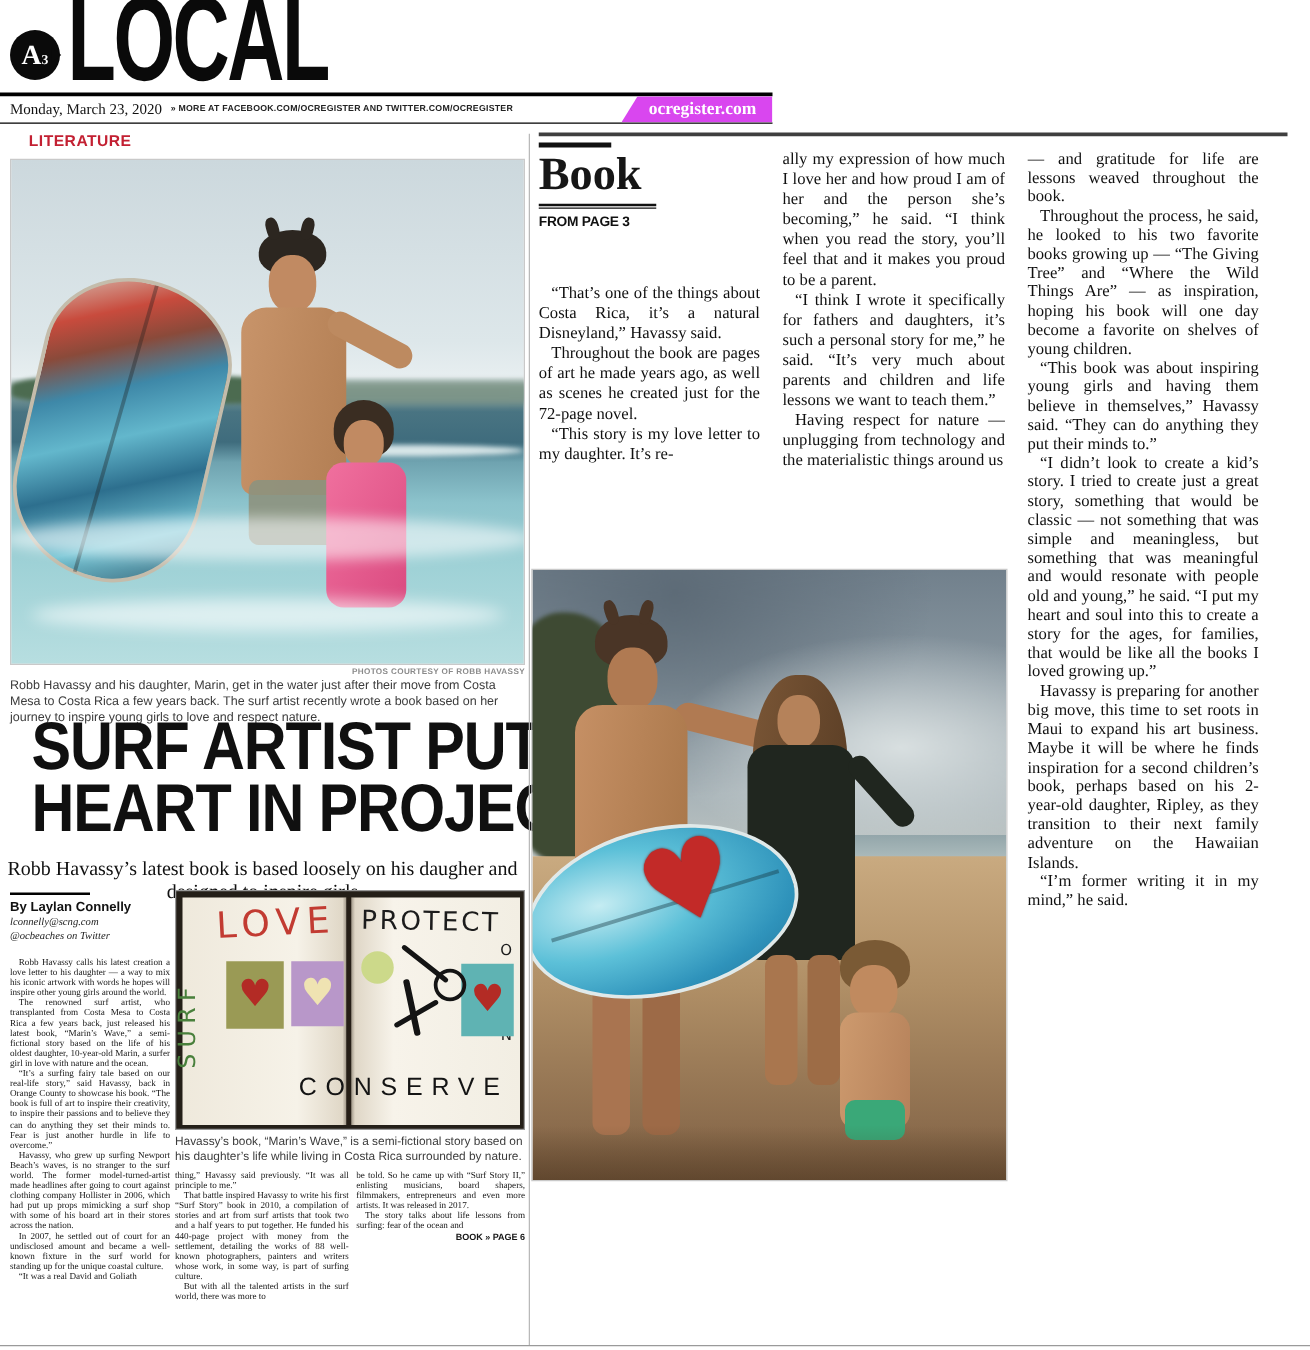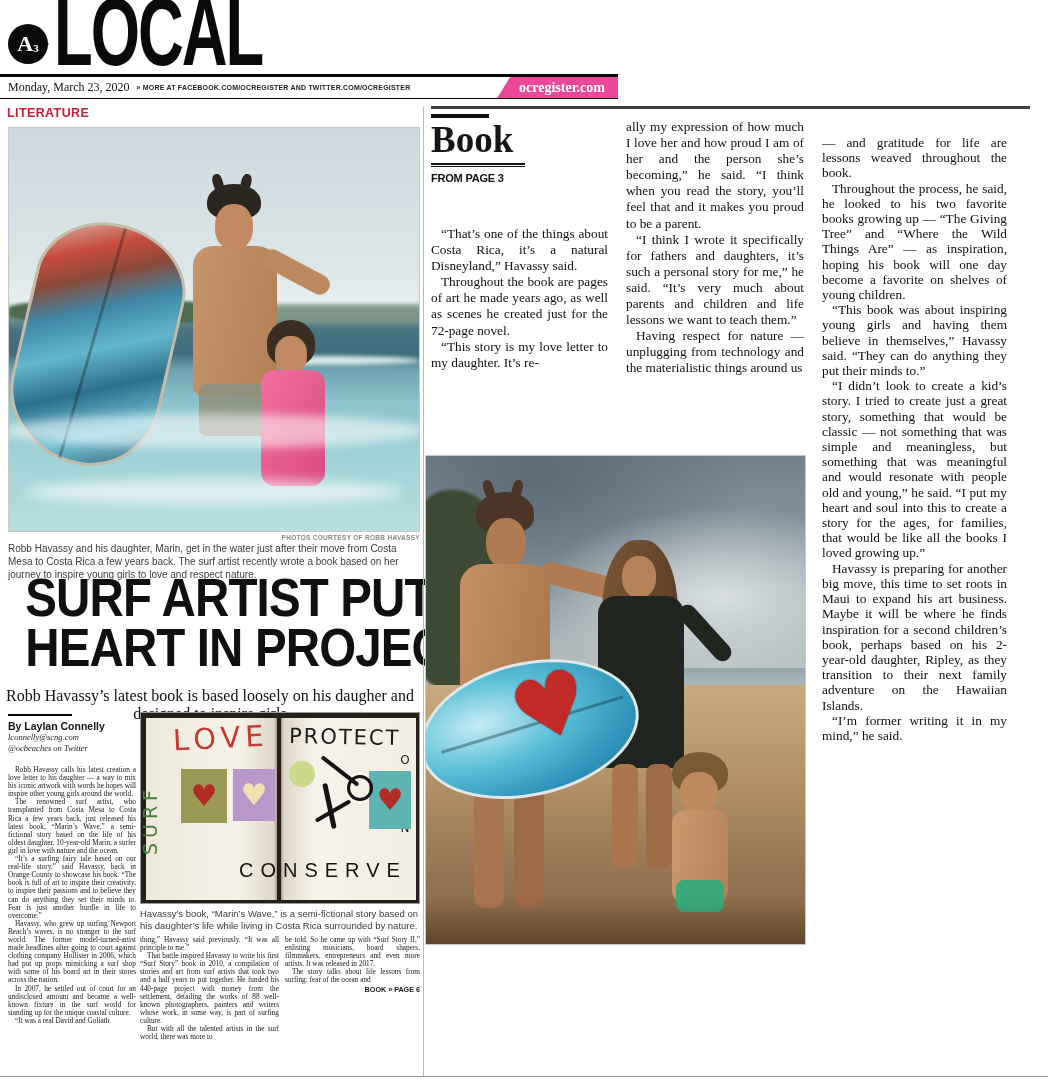--- a/index.html
+++ b/index.html
@@ -19,26 +19,26 @@
               font-weight:900; font-size:96px; line-height:80px; letter-spacing:-3px; color:#0a0a0a;
               transform:scaleX(0.66); transform-origin:left top; white-space:nowrap; }
 
   
   .datebar { position:absolute; left:0; top:74px; width:618px; height:25px;
              border-top:3px solid #000; border-bottom:1px solid #000;
              display:flex; align-items:center; background:#fff; }
   .datebar .date { font-weight:normal; font-size:12px; margin-left:8px; white-space:nowrap; }
   .datebar .more { font-family:"Liberation Sans",sans-serif; font-weight:bold; font-size:7px;
                    color:#222; margin-left:7px; letter-spacing:.2px; white-space:nowrap; }
-  .datebar .site { margin-left:auto; background:#ec4899; color:#fff; height:100%;
+  .datebar .site { margin-left:auto; background:#d946ef; color:#fff; height:100%;
                    display:flex; align-items:center; padding:0 13px 0 22px;
                    clip-path:polygon(13px 0,100% 0,100% 100%,0 100%);
                    font-weight:bold; font-size:14px; }
 
-  .kicker { position:absolute; left:7px; top:106px; color:#c32032;
+  .kicker { position:absolute; left:23px; top:106px; color:#c32032;
             font-family:"Liberation Sans",sans-serif; font-weight:800; font-size:12.5px; letter-spacing:.4px;text-align:right; }
 
   
   .ph { position:absolute; overflow:hidden; border:1px solid #c9c9c9; }
   .abs { position:absolute; }
 
   .photo1 { left:8px; top:127px; width:412px; height:405px;
     background:linear-gradient(180deg,#ccd8dd 0%,#dde7ea 36%,#e7eef0 43%,#8fa8a2 45.5%,#497482 50%,#3f6c7d 56%,#6fa3b0 60%,#8cc3cc 68%,#9ed1d6 80%,#b7dee0 100%); }
   .p1-trees1 { left:0; top:42.5%; width:60%; height:6%; background:#4c6b50; border-radius:40% 60% 30% 30%; filter:blur(1.5px); }
   .p1-trees2 { left:56%; top:44%; width:46%; height:4.5%; background:#7d9486; opacity:.85; filter:blur(2.5px); }
@@ -164,21 +164,21 @@
   .bookhdr .bar { width:58px; height:4px; background:#111; }
   .bookhdr .title { font-family:"Liberation Serif",serif; font-weight:bold; font-size:37px; line-height:40px; margin-top:2px; color:#161616; }
   .bookhdr .dbl { width:94px; height:4px; border-top:2px solid #111; border-bottom:1px solid #111; margin-top:3px; }
   .bookhdr .from { font-family:"Liberation Sans",sans-serif; font-weight:800; font-size:11px; letter-spacing:-0.2px; margin-top:5px; color:#111; }
 
   .bcol { position:absolute; font-size:13.3px; text-align:justify; color:#101010; overflow:hidden; }
   .bcol p { text-indent:10px; }
   .bcol p.cont { text-indent:0; }
   .colA { left:431px; top:226px; width:177px; height:230px; line-height:16.1px; }
   .colB { left:626px; top:119px; width:178px; height:338px; line-height:16.1px; }
-  .colC { left:822px; top:135px; width:185px; height:818px; line-height:15.2px; }
+  .colC { left:822px; top:119px; width:185px; height:818px; line-height:15.2px; }
 </style>
 </head>
 <body>
 
 <div class="page">
 
   <div class="badge">
     <span class="bl">A</span>
       <span class="bn">3</span>
   </div>

